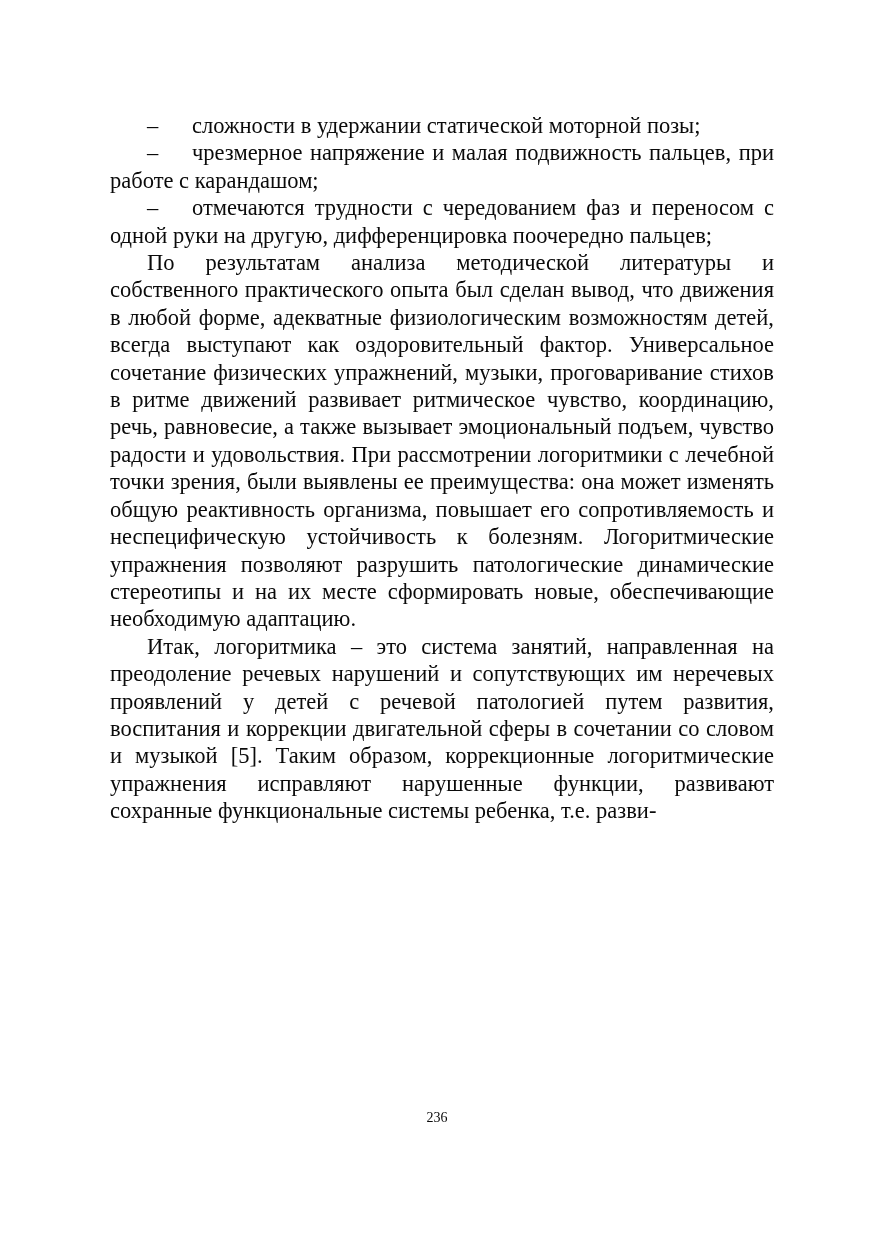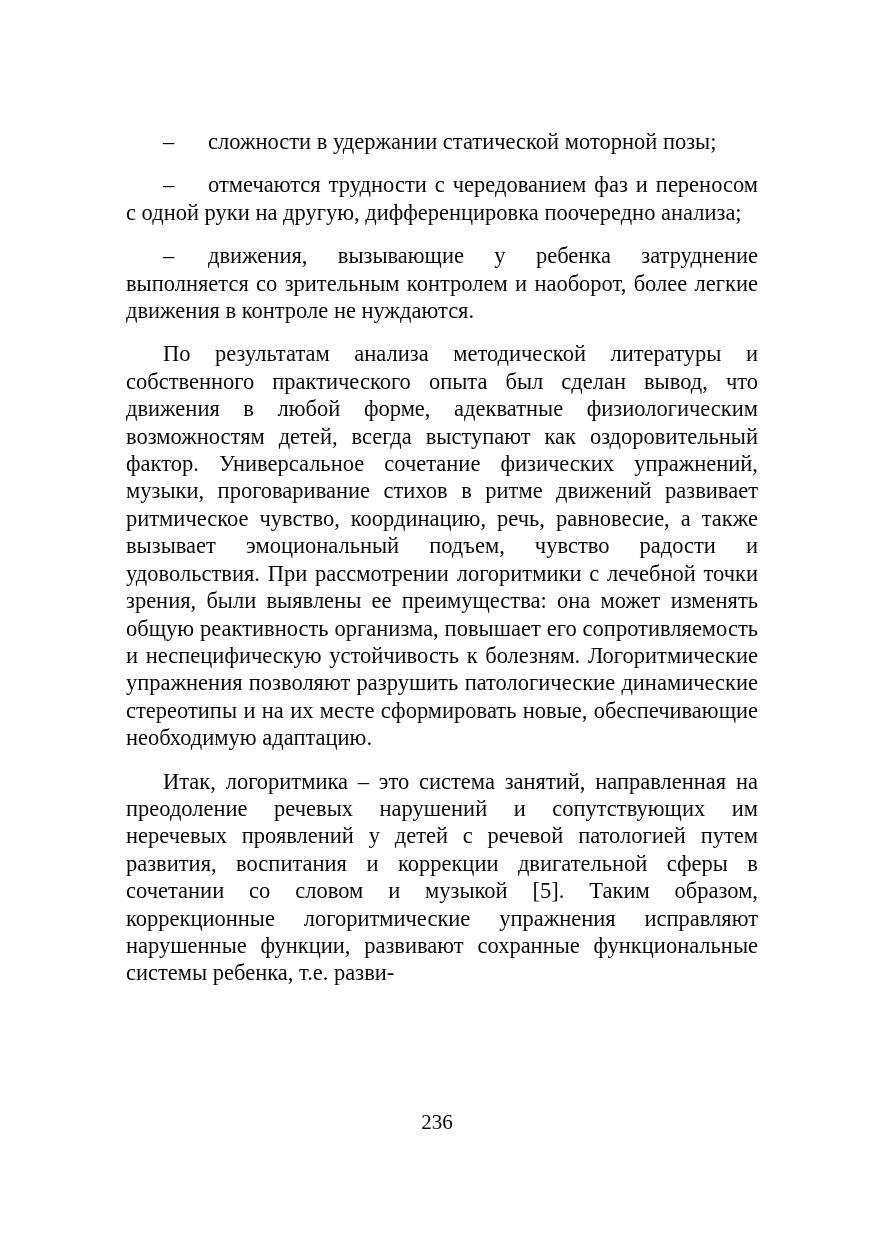--- a/index.html
+++ b/index.html
@@ -19,53 +19,53 @@
   .text-block {
     position: absolute;
     left: 110px;
     top: 112px;
     width: 664px;
     font-size: 22.5px;
     line-height: 27.4px;
     text-align: justify;
   }
   .text-block p {
-    margin: 16px;
+    margin: 0;
     padding: 0;
     text-indent: 37px;
   }
   .li .dash {
     display: inline-block;
     width: 45px;
     text-indent: 0;
   }
   .page-number {
     position: absolute;
     left: 0;
     top: 1110px;
     width: 100%;
     text-align: center;
-    font-size: 21px;
+    font-size: 14px;
     color: #0a0a0a;
   }
 </style>
 </head>
 <body>
 
 <div class="page">
   <div class="text-block">
 
     <p class="li"><span class="dash">–</span><span>сложности в удержании статической моторной позы;</span></p>
 
 
+    <p class="li"><span class="dash">–</span><span>чрезмерное напряжение и малая подвижность пальцев, при работе с карандашом;</span></p>
 
-    <p class="li"><span class="dash">–</span><span>отмечаются трудности с чередованием фаз и переносом с одной руки на другую, дифференцировка поочередно анализа;</span></p>
+    <p class="li"><span class="dash">–</span><span>отмечаются трудности с чередованием фаз и переносом с одной руки на другую, дифференцировка поочередно пальцев;</span></p>
 
 
-    <p class="li"><span class="dash">–</span><span>движения, вызывающие у ребенка затруднение выполняется со зрительным контролем и наоборот, более легкие движения в контроле не нуждаются.</span></p>
 
 
     <p class="para">По результатам анализа методической литературы и собственного практического опыта был сделан вывод, что движения в любой форме, адекватные физиологическим возможностям детей, всегда выступают как оздоровительный фактор. Универсальное сочетание физических упражнений, музыки, проговаривание стихов в ритме движений развивает ритмическое чувство, координацию, речь, равновесие, а также вызывает эмоциональный подъем, чувство радости и удовольствия. При рассмотрении логоритмики с лечебной точки зрения, были выявлены ее преимущества: она может изменять общую реактивность организма, повышает его сопротивляемость и неспецифическую устойчивость к болезням. Логоритмические упражнения позволяют разрушить патологические динамические стереотипы и на их месте сформировать новые, обеспечивающие необходимую адаптацию.</p>
 
     <p class="para">Итак, логоритмика – это система занятий, направленная на преодоление речевых нарушений и сопутствующих им неречевых проявлений у детей с речевой патологией путем развития, воспитания и коррекции двигательной сферы в сочетании со словом и музыкой [5]. Таким образом, коррекционные логоритмические упражнения исправляют нарушенные функции, развивают сохранные функциональные системы ребенка, т.е. разви-</p>
 
   </div>
 
   <div class="page-number">236</div>
 </div>

